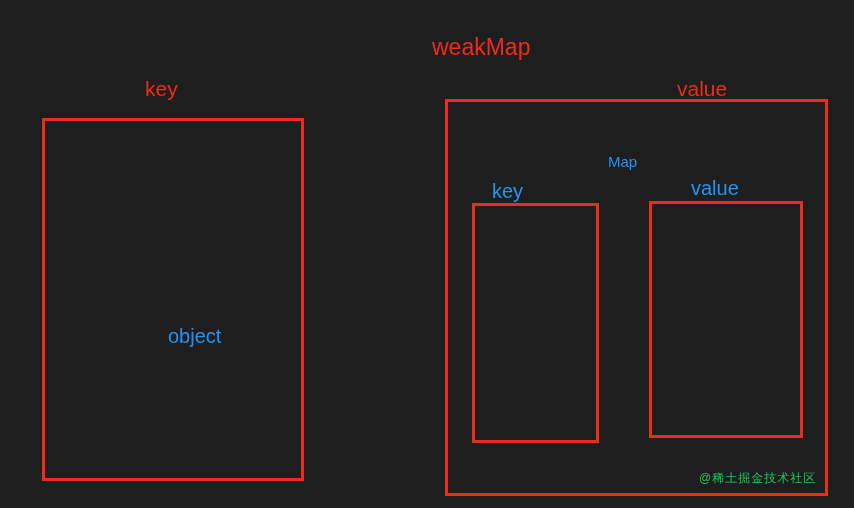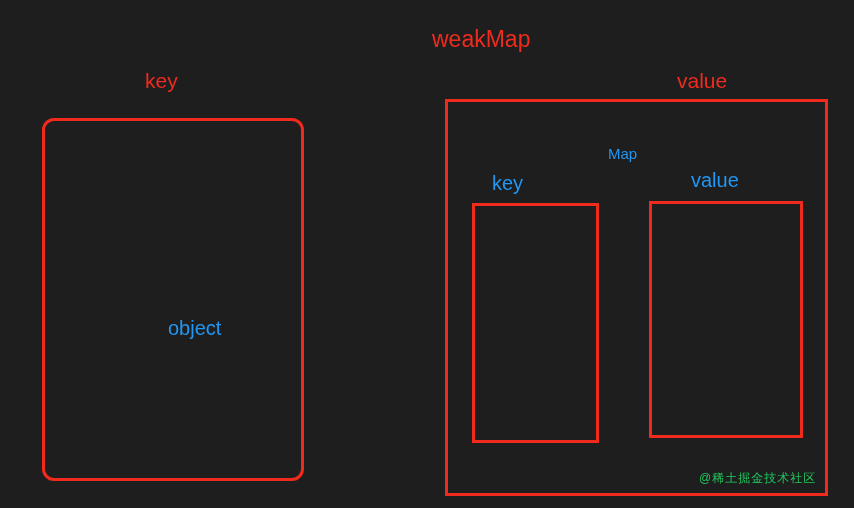--- a/index.html
+++ b/index.html
@@ -14,20 +14,21 @@
     position: relative;
     width: 854px;
     height: 508px;
     background: #1e1e1e;
     overflow: hidden;
   }
   .lbl {
     position: absolute;
     white-space: nowrap;
     line-height: 1;
+    margin-top: 8px;
   }
   .lbl-red   { color: #f02b1d; }
   .lbl-blue  { color: #2196f3; }
 
   
   #title-weakmap {
     left: 432px; top: 28px;
     font-size: 23px;
   }
   #label-key-outer {
@@ -39,21 +40,21 @@
     font-size: 21px;
   }
 
   
   .box {
     position: absolute;
     border: 3px solid #f02b1d;
     box-sizing: border-box;
     background: transparent;
   }
-  #box-key-outer   { left: 42px;  top: 118px; width: 262px; height: 363px; border-radius: 12px; }
+  #box-key-outer   { left: 42px;  top: 118px; width: 262px; height: 363px; }
   #box-value-outer { left: 445px; top: 99px;  width: 383px; height: 397px; }
   #box-key-inner   { left: 472px; top: 203px; width: 127px; height: 240px; }
   #box-value-inner { left: 649px; top: 201px; width: 154px; height: 237px; }
 
   
   #text-object {
     left: 123px; top: 197px;
     font-size: 20px;
   }
   #label-map {

